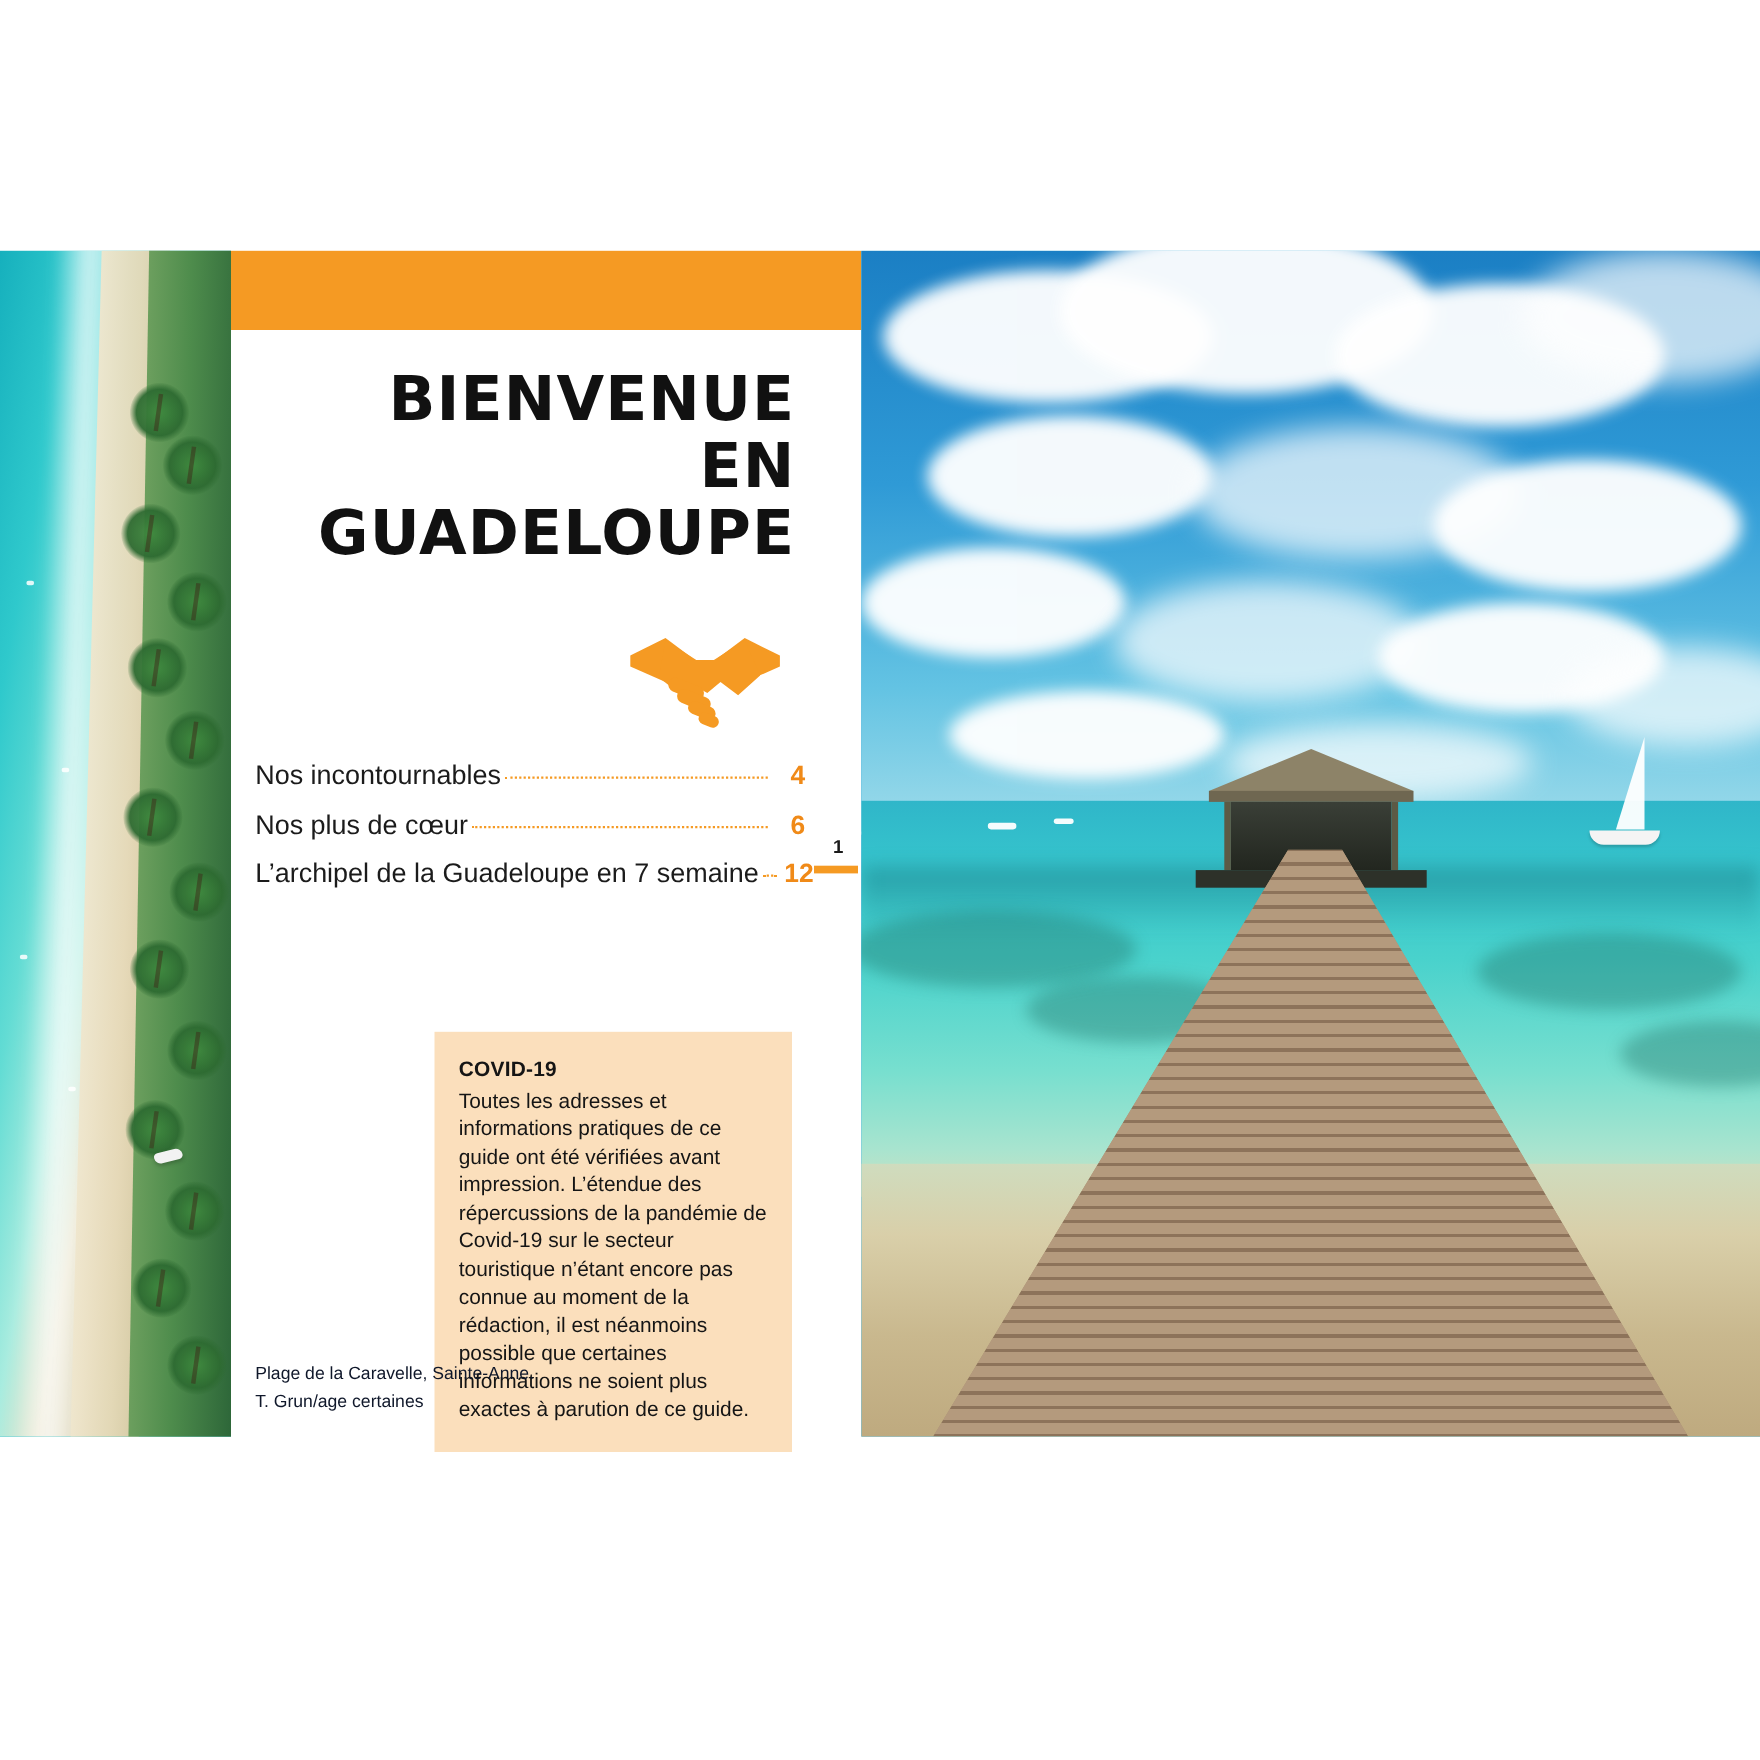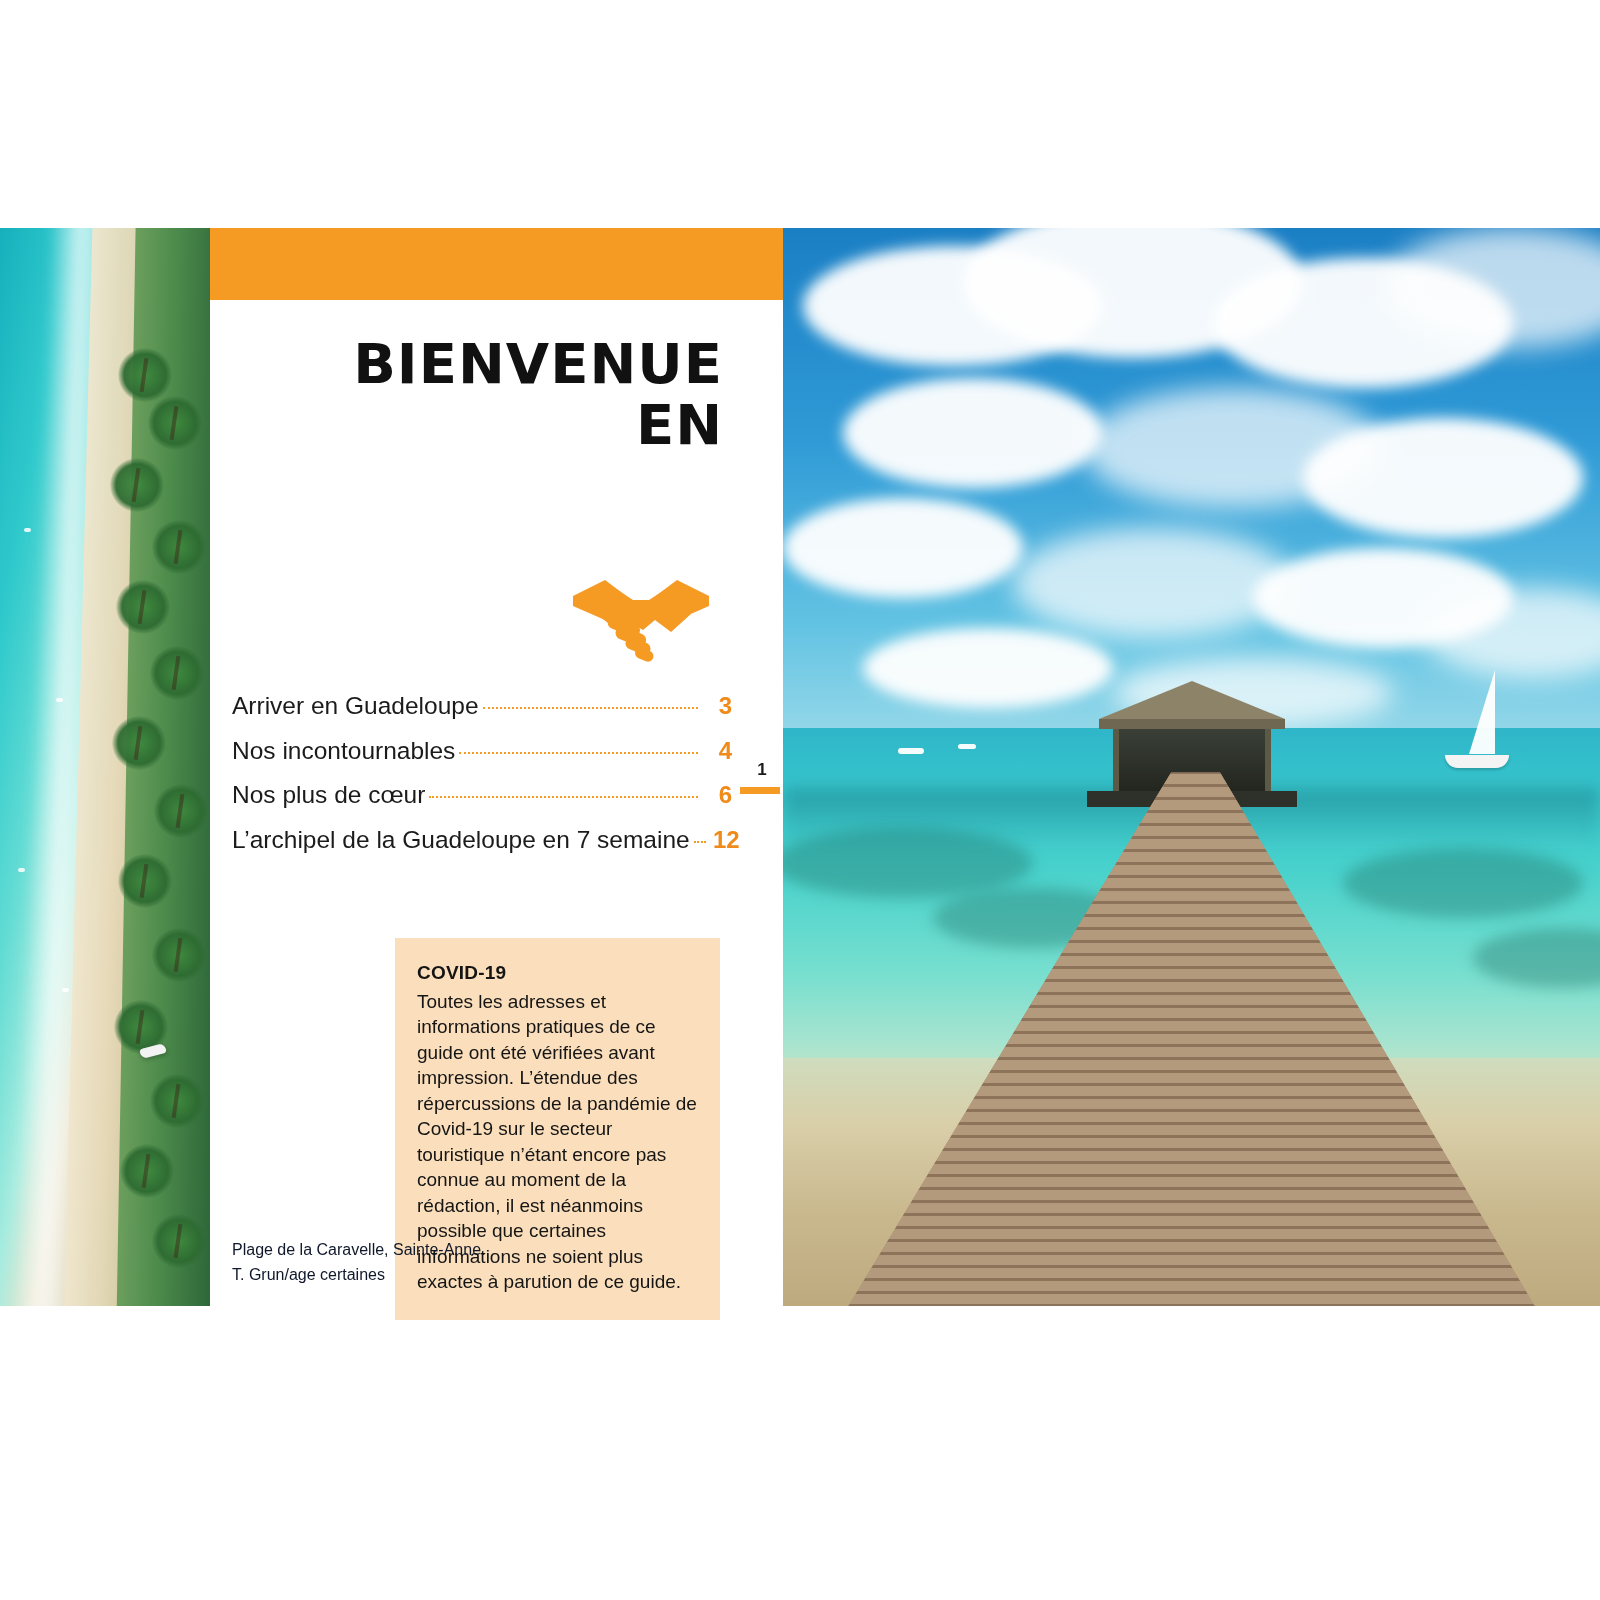--- a/index.html
+++ b/index.html
@@ -375,43 +375,39 @@
     <div class="boat" style="left:140px; top:818px;"></div>
   </div>
 
   <div class="orange-bar"></div>
 
   <div class="text-col">
 
     <div class="title">
       <span class="l1">BIENVENUE</span>
       <span class="l2">EN</span>
+      <span class="l3">GUADELOUPE</span>
     </div>
 
     <div class="handshake">
       <svg viewBox="0 0 140 110" width="140" height="110" aria-hidden="true">
         <g fill="#f59a23">
           <path d="M8 34 L40 22 L66 38 L92 22 L132 36 L112 84 L84 96 L56 96 L28 84 Z" opacity="0"></path>
           <polygon points="2,38 34,22 58,40 34,62 2,48"></polygon>
           <polygon points="138,38 106,22 82,40 106,62 138,48"></polygon>
           <path d="M34,24 L62,42 L78,42 L106,24 L120,56 L100,74 L84,62 L72,72 L58,64 L46,72 L28,58 Z"></path>
           <rect x="36" y="62" width="34" height="13" rx="6.5" transform="rotate(22 53 68)"></rect>
           <rect x="44" y="72" width="32" height="13" rx="6.5" transform="rotate(22 60 78)"></rect>
           <rect x="54" y="82" width="26" height="12" rx="6" transform="rotate(22 67 88)"></rect>
           <rect x="64" y="91" width="19" height="11" rx="5.5" transform="rotate(22 73 96)"></rect>
         </g>
       </svg>
     </div>
 
     <div class="toc">
-      <div class="toc-row">
-        <span class="toc-label">Arriver en Guadeloupe</span>
-        <span class="toc-dots"></span>
-        <span class="toc-page">3</span>
-      </div>
       <div class="toc-row">
         <span class="toc-label">Nos incontournables</span>
         <span class="toc-dots"></span>
         <span class="toc-page">4</span>
       </div>
       <div class="toc-row">
         <span class="toc-label">Nos plus de cœur</span>
         <span class="toc-dots"></span>
         <span class="toc-page">6</span>
       </div>

